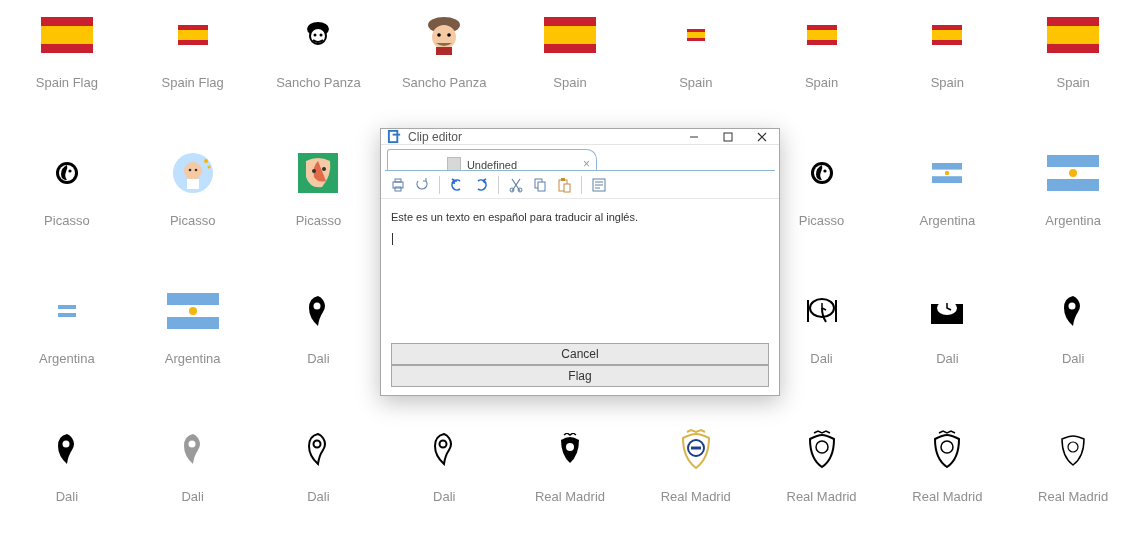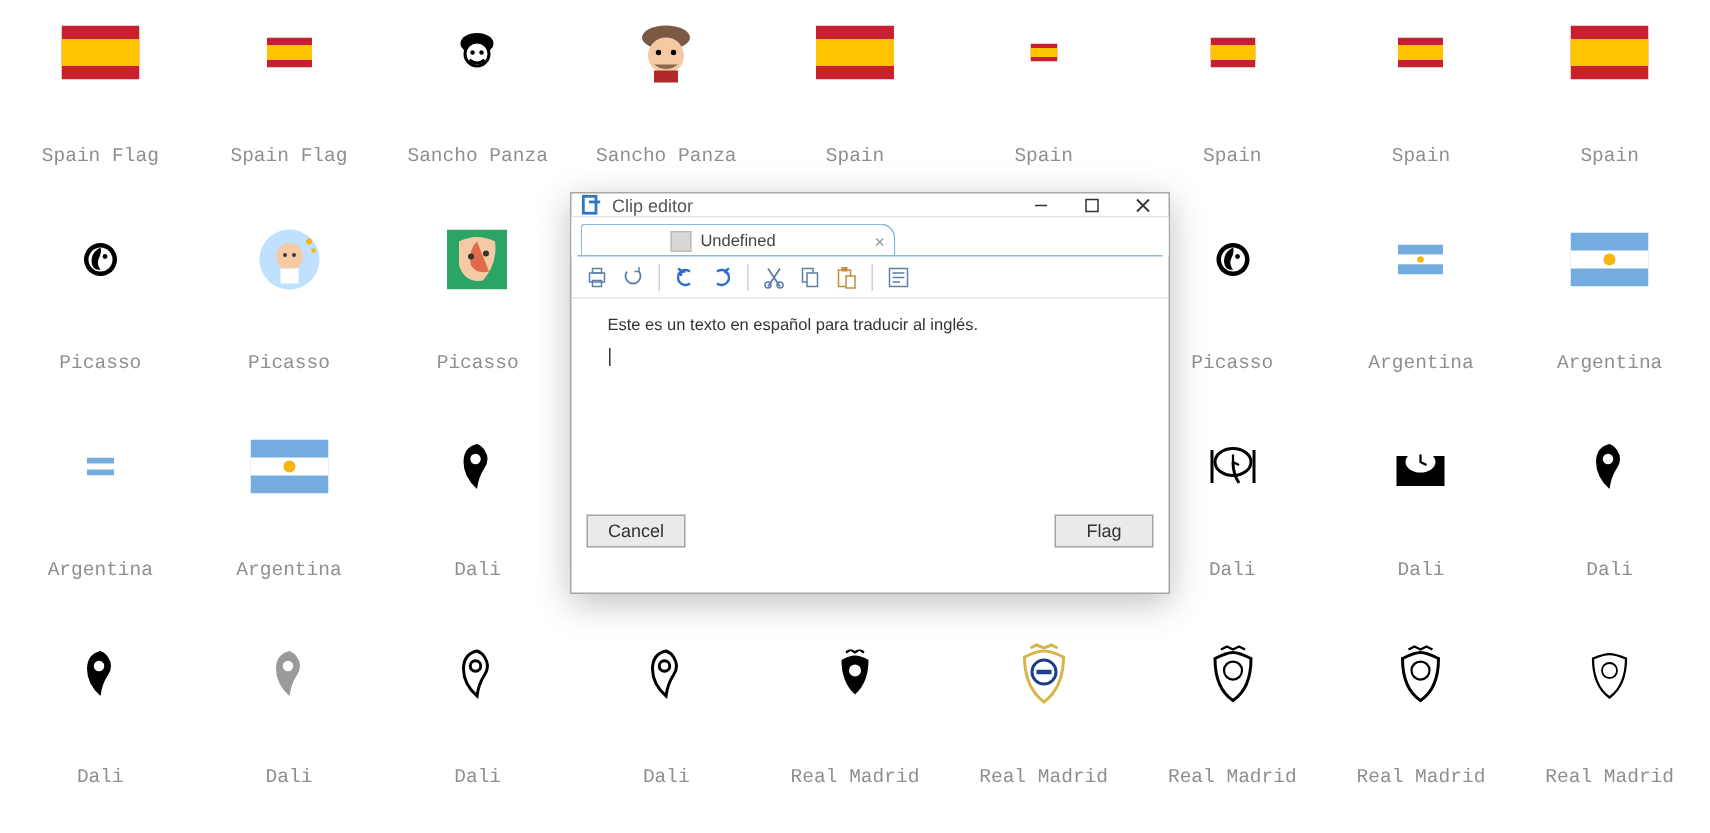--- a/index.html
+++ b/index.html
@@ -33,26 +33,25 @@
   }
   .thumb {
     width: 54px;
     height: 50px;
     display: flex;
     align-items: center;
     justify-content: center;
   }
   .thumb svg { display: block; }
   .caption {
-    margin-top: 36px;
+    margin-top: 15px;
     font-size: 13px;
     color: #8f8f8f;
     text-align: center;
     white-space: nowrap;
-    font-family: Liberation Mono, monospace;
   }
   
   .modal-shadow {
     position: absolute;
     left: 380px;
     top: 128px;
     width: 400px;
     height: 268px;
     background: #fff;
     border: 1px solid #a7a7a7;
@@ -84,21 +83,21 @@
   
   .tabstrip {
     height: 26px;
     position: relative;
     background: #fff;
     padding: 4px 6px 0 6px;
   }
   .tab {
     position: relative;
     display: inline-flex;
-    align-items: center;
+    align-items: flex-end;
     height: 22px;
     padding: 0 26px 0 6px;
     border: 1px solid #8fb7d6;
     border-bottom: none;
     border-radius: 3px 10px 0 0;
     background: #fff;
     font-size: 11px;
     color: #444;
     min-width: 210px;
     justify-content: center;
@@ -136,39 +135,40 @@
     display: flex; align-items: center; justify-content: center;
     cursor: pointer;
     color: #5f7fa8;
   }
   .sep {
     width: 1px; height: 18px; background: #d0d0d0;
     margin: 0 2px;
   }
   
   .editor {
-    padding: 8px 24px;
+    padding: 8px 10px;
     font-size: 11px;
     color: #333;
     line-height: 1.9;
     height: 138px;
   }
   .editor .line { white-space: pre; }
   .caret {
     display: inline-block;
     width: 1px; height: 12px;
     background: #333;
     vertical-align: middle;
     margin-left: 1px;
   }
   
   .btnrow {
     display: flex;
     justify-content: space-between;
     padding: 6px 10px 8px 10px;
+    flex-direction: column;
   }
   .btn {
     min-width: 66px;
     height: 22px;
     border: 1px solid #a7a7a7;
     background: #eaeaea;
     font-size: 12px;
     color: #333;
     display: flex; align-items: center; justify-content: center;
     cursor: pointer;

